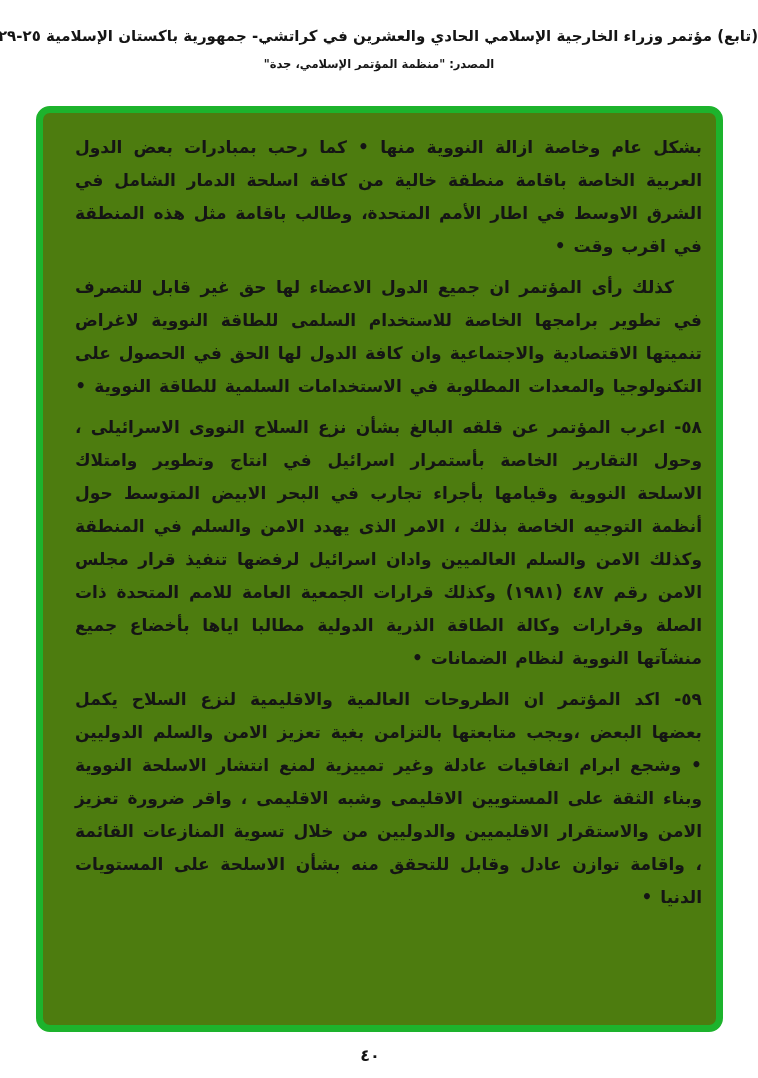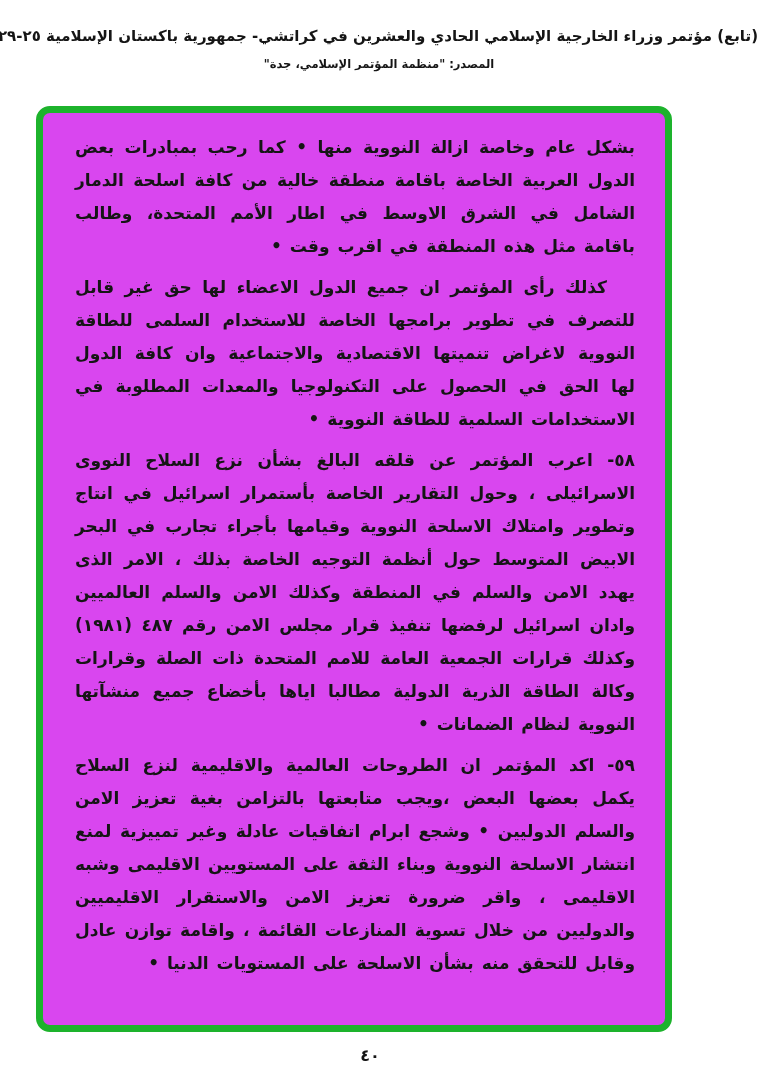--- a/index.html
+++ b/index.html
@@ -26,25 +26,25 @@
     letter-spacing:0;
   }
   .header-line2 {
     margin-top:10px;
     font-size:11.5px;
     font-weight:bold;
   }
   .frame {
     position:absolute;
     left:36px; top:106px;
-    width:636px; height:926px;
+    width:687px; height:926px;
     border:7px solid var(--green);
     border-radius:14px;
-    background:#d946ef;
-    padding:18px 30px 0 32px;
+    background:#4d7c0f;
+    padding:18px 14px 0 32px;
     overflow:hidden;
   }
   .para {
     direction:rtl;
     unicode-bidi:embed;
     text-align:justify;
     font-size:17px;
     font-weight:bold;
     line-height:33px;
     margin-bottom:8px;

